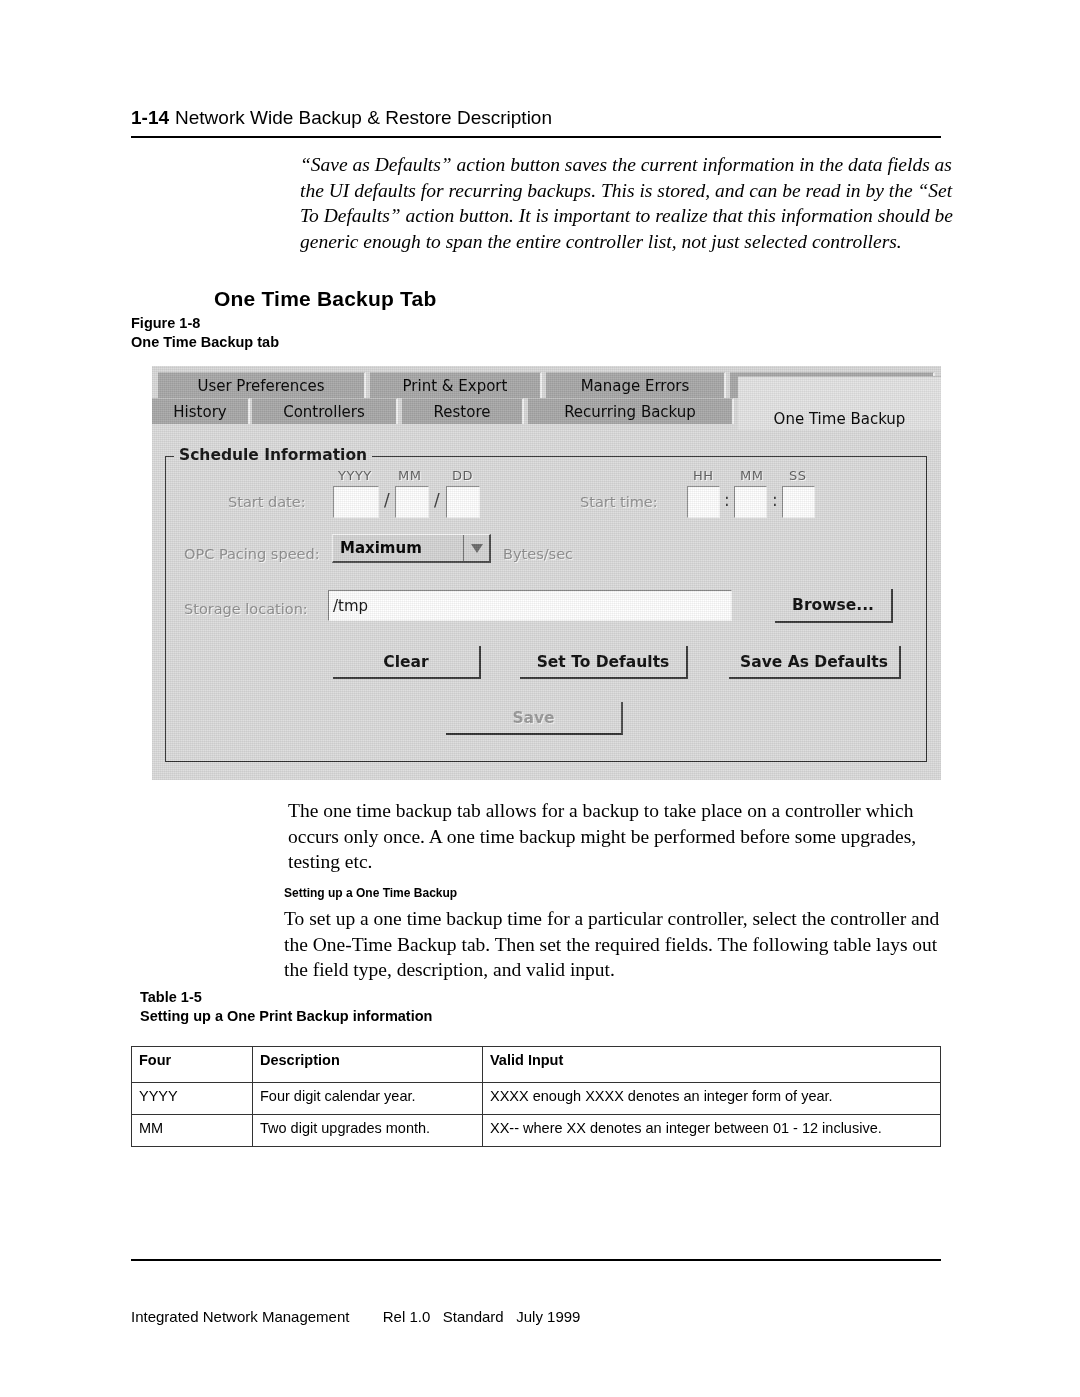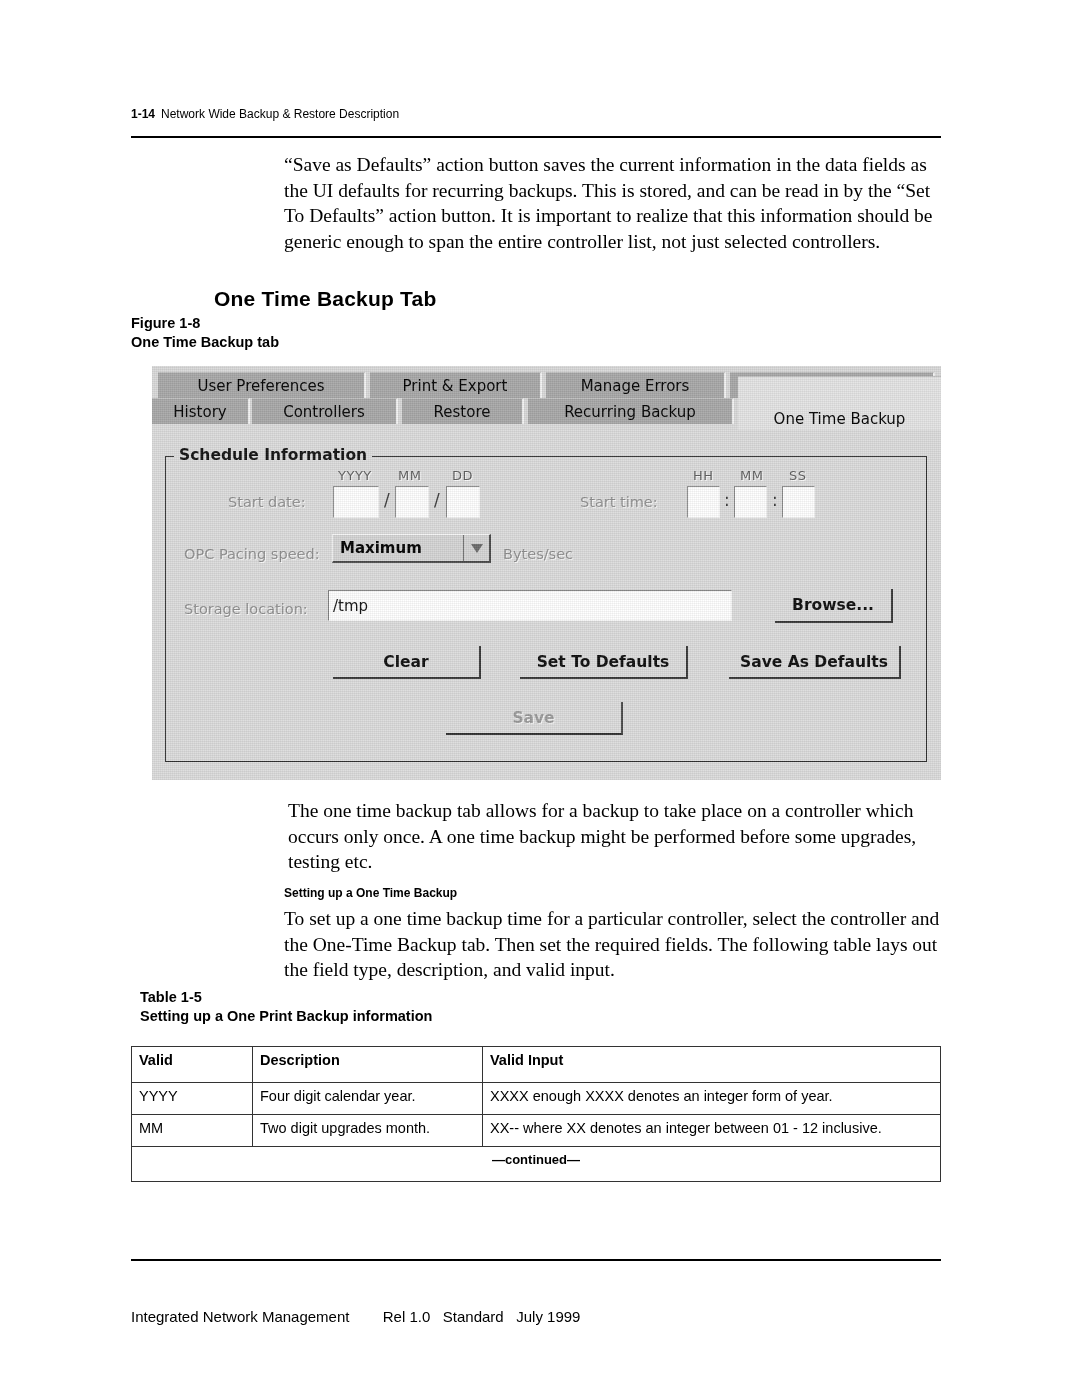--- a/index.html
+++ b/index.html
@@ -15,21 +15,21 @@
     color: #000000;
     overflow: hidden;
   }
 
   
   #page-header {
     position: absolute;
     left: 131px;
     top: 107px;
     width: 810px;
-    font-size: 12px;
+    font-size: 19px;
     white-space: nowrap;
   }
   #page-header .folio {
     font-weight: bold;
     margin-right: 6px;
   }
   #header-rule {
     position: absolute;
     left: 131px;
     top: 136px;
@@ -40,23 +40,24 @@
 
   
   .body-text {
     position: absolute;
     font-family: "Liberation Serif", serif;
     font-size: 19.5px;
     line-height: 25.5px;
     color: #000;
   }
   #intro-para {
-    left: 284px;
+    left: 300px;
     top: 152px;
     width: 660px;
+    font-style: italic;
   }
 
   
   #section-heading {
     position: absolute;
     left: 214px;
     top: 287px;
     font-size: 21px;
     font-weight: bold;
     letter-spacing: 0.2px;
@@ -437,36 +438,33 @@
 <div id="para-3" class="body-text">To set up a one time backup time for a particular controller, select the controller and the One-Time Backup tab. Then set the required fields.  The following table lays out the field type, description, and valid input.</div>
 
 <div id="table-caption">
   <div>Table 1-5</div>
   <div>Setting up a One Print Backup information</div>
 </div>
 
 <table id="data-table">
   <thead>
     <tr>
-      <th class="c0">Valid</th>
+      <th class="c0">Four</th>
       <th class="c1">Description</th>
       <th>Valid Input</th>
     </tr>
   </thead>
   <tbody>
     <tr class="data-row">
       <td class="c0">YYYY</td>
       <td class="c1">Four digit calendar year.</td>
       <td>XXXX enough XXXX denotes an integer form of year.</td>
     </tr>
     <tr class="data-row">
       <td class="c0">MM</td>
       <td class="c1">Two digit upgrades month.</td>
       <td>XX-- where XX denotes an integer between 01 - 12 inclusive.</td>
     </tr>
-    <tr class="cont-row">
-      <td colspan="3">—continued—</td>
-    </tr>
   </tbody>
 </table>
 
 <div id="footer-rule"></div>
 <div id="page-footer">Integrated Network Management        Rel 1.0   Standard   July 1999</div>
 
 </body></html>

